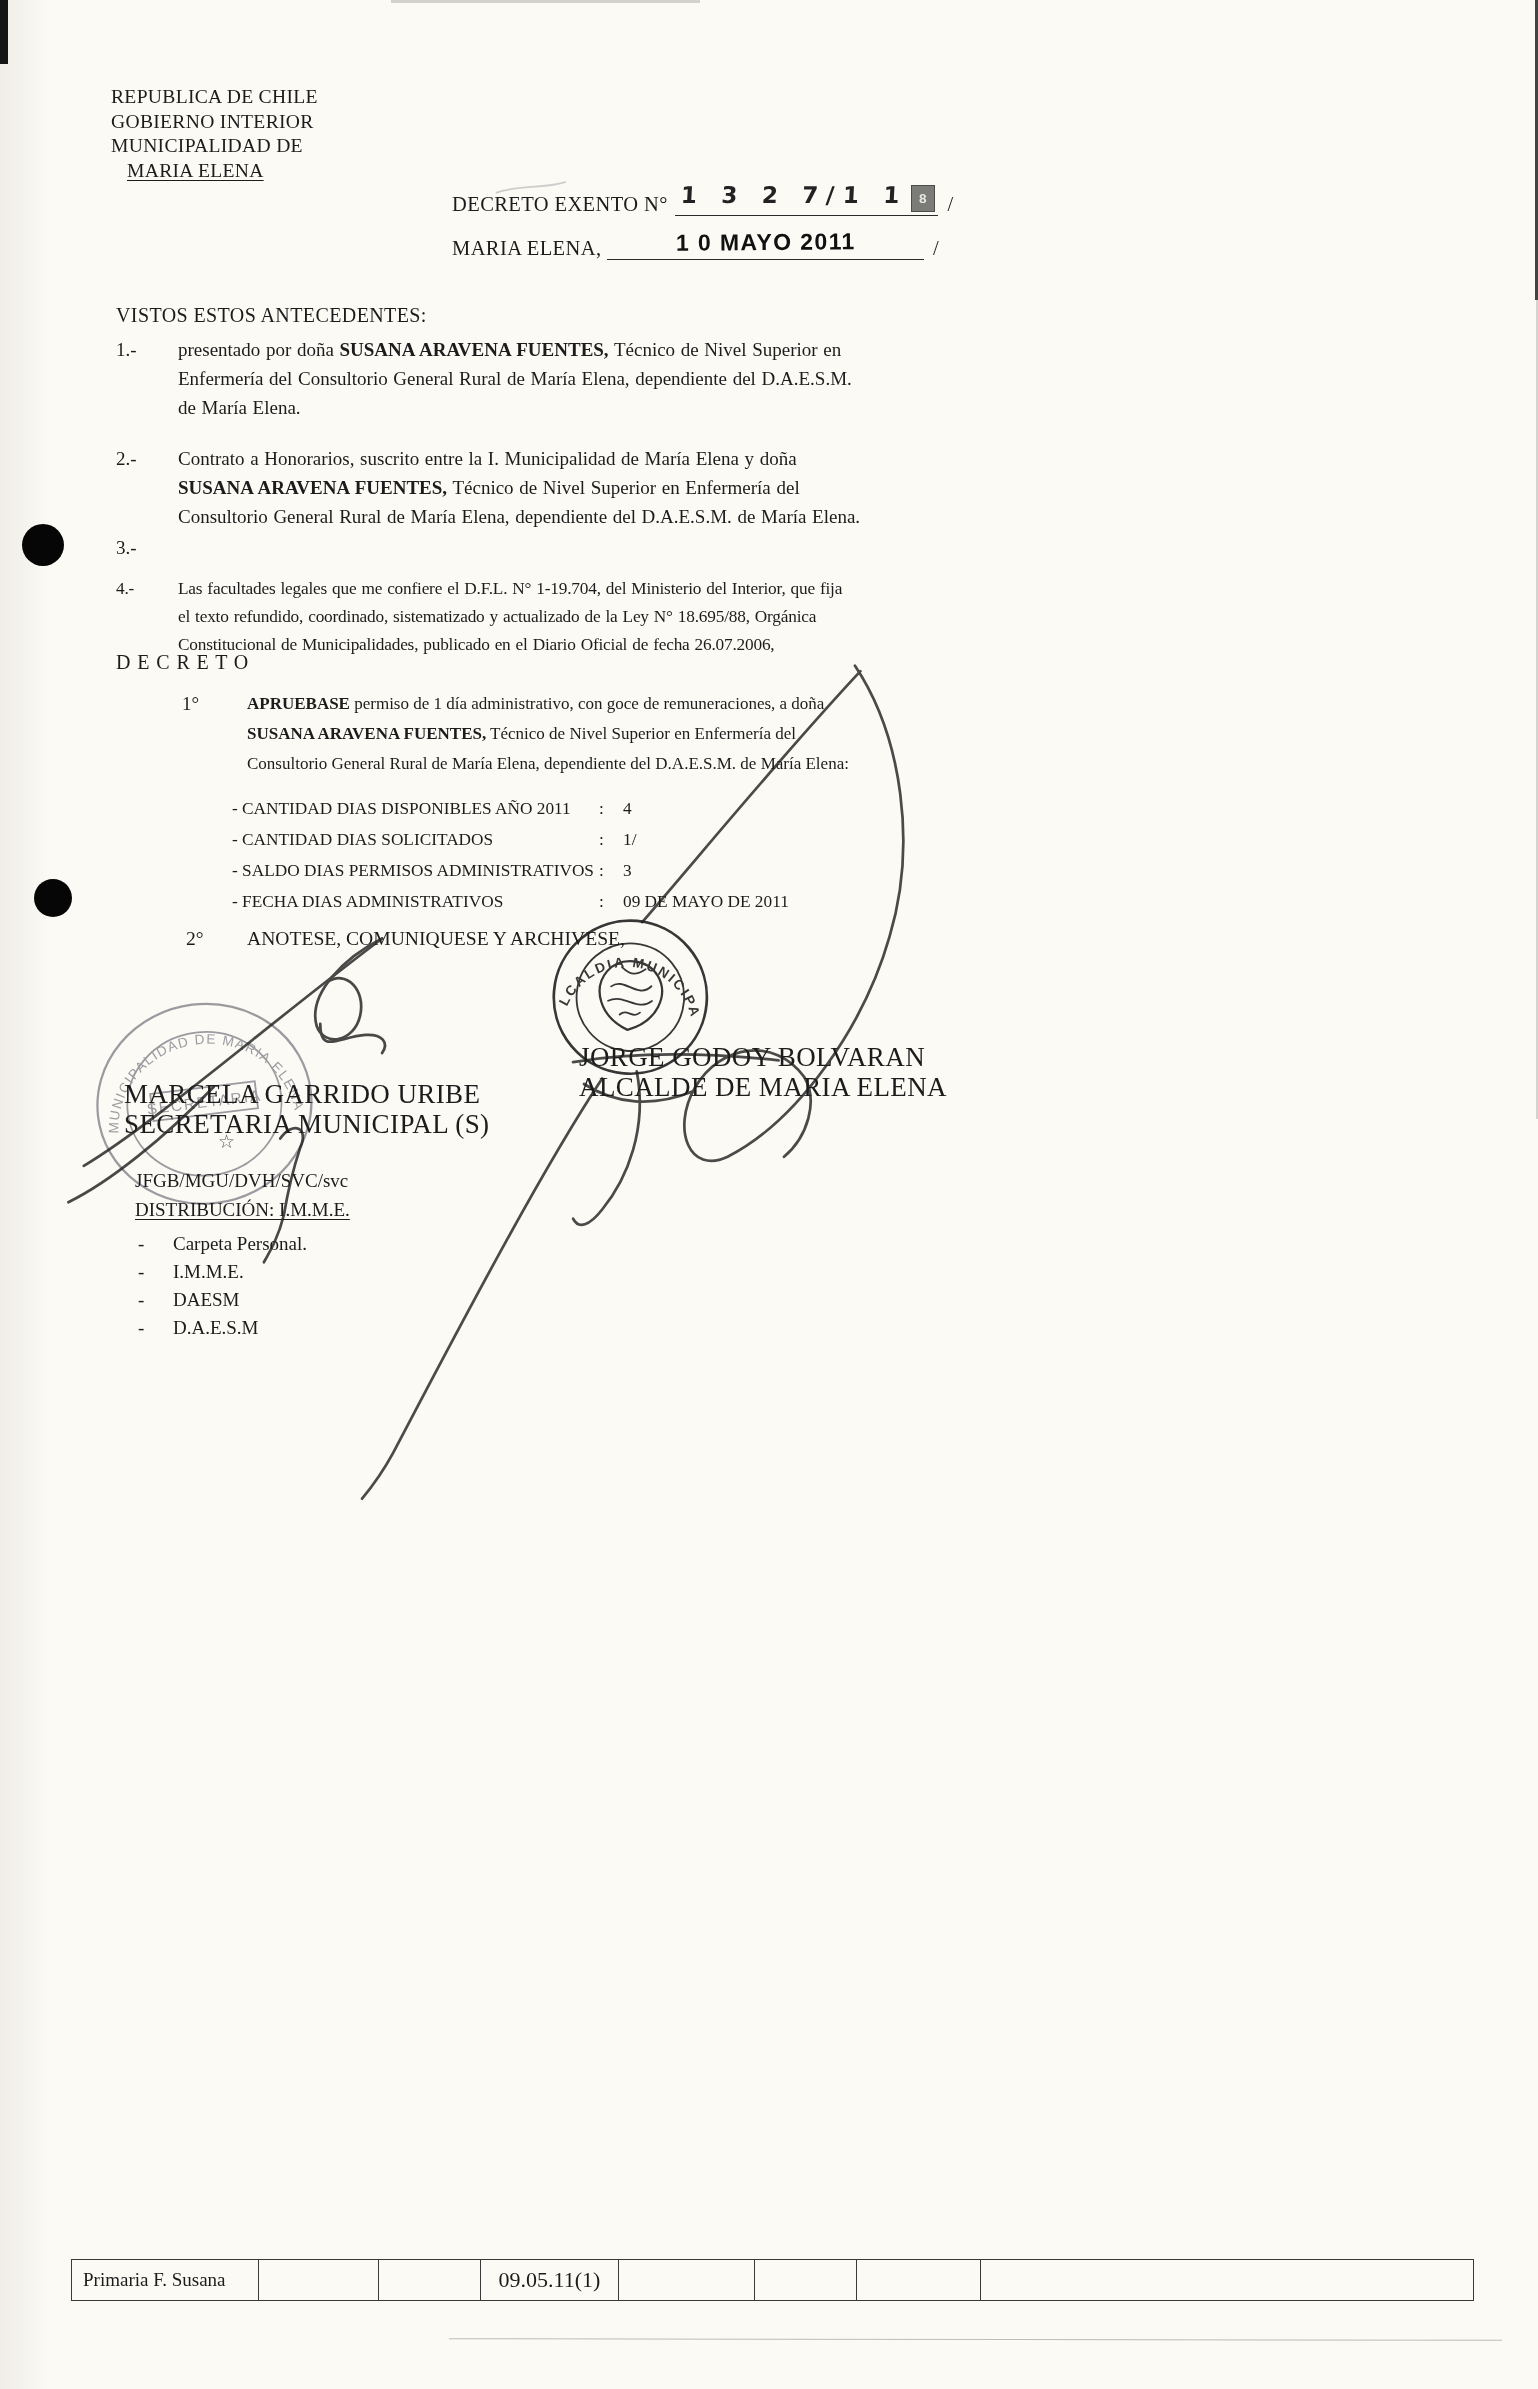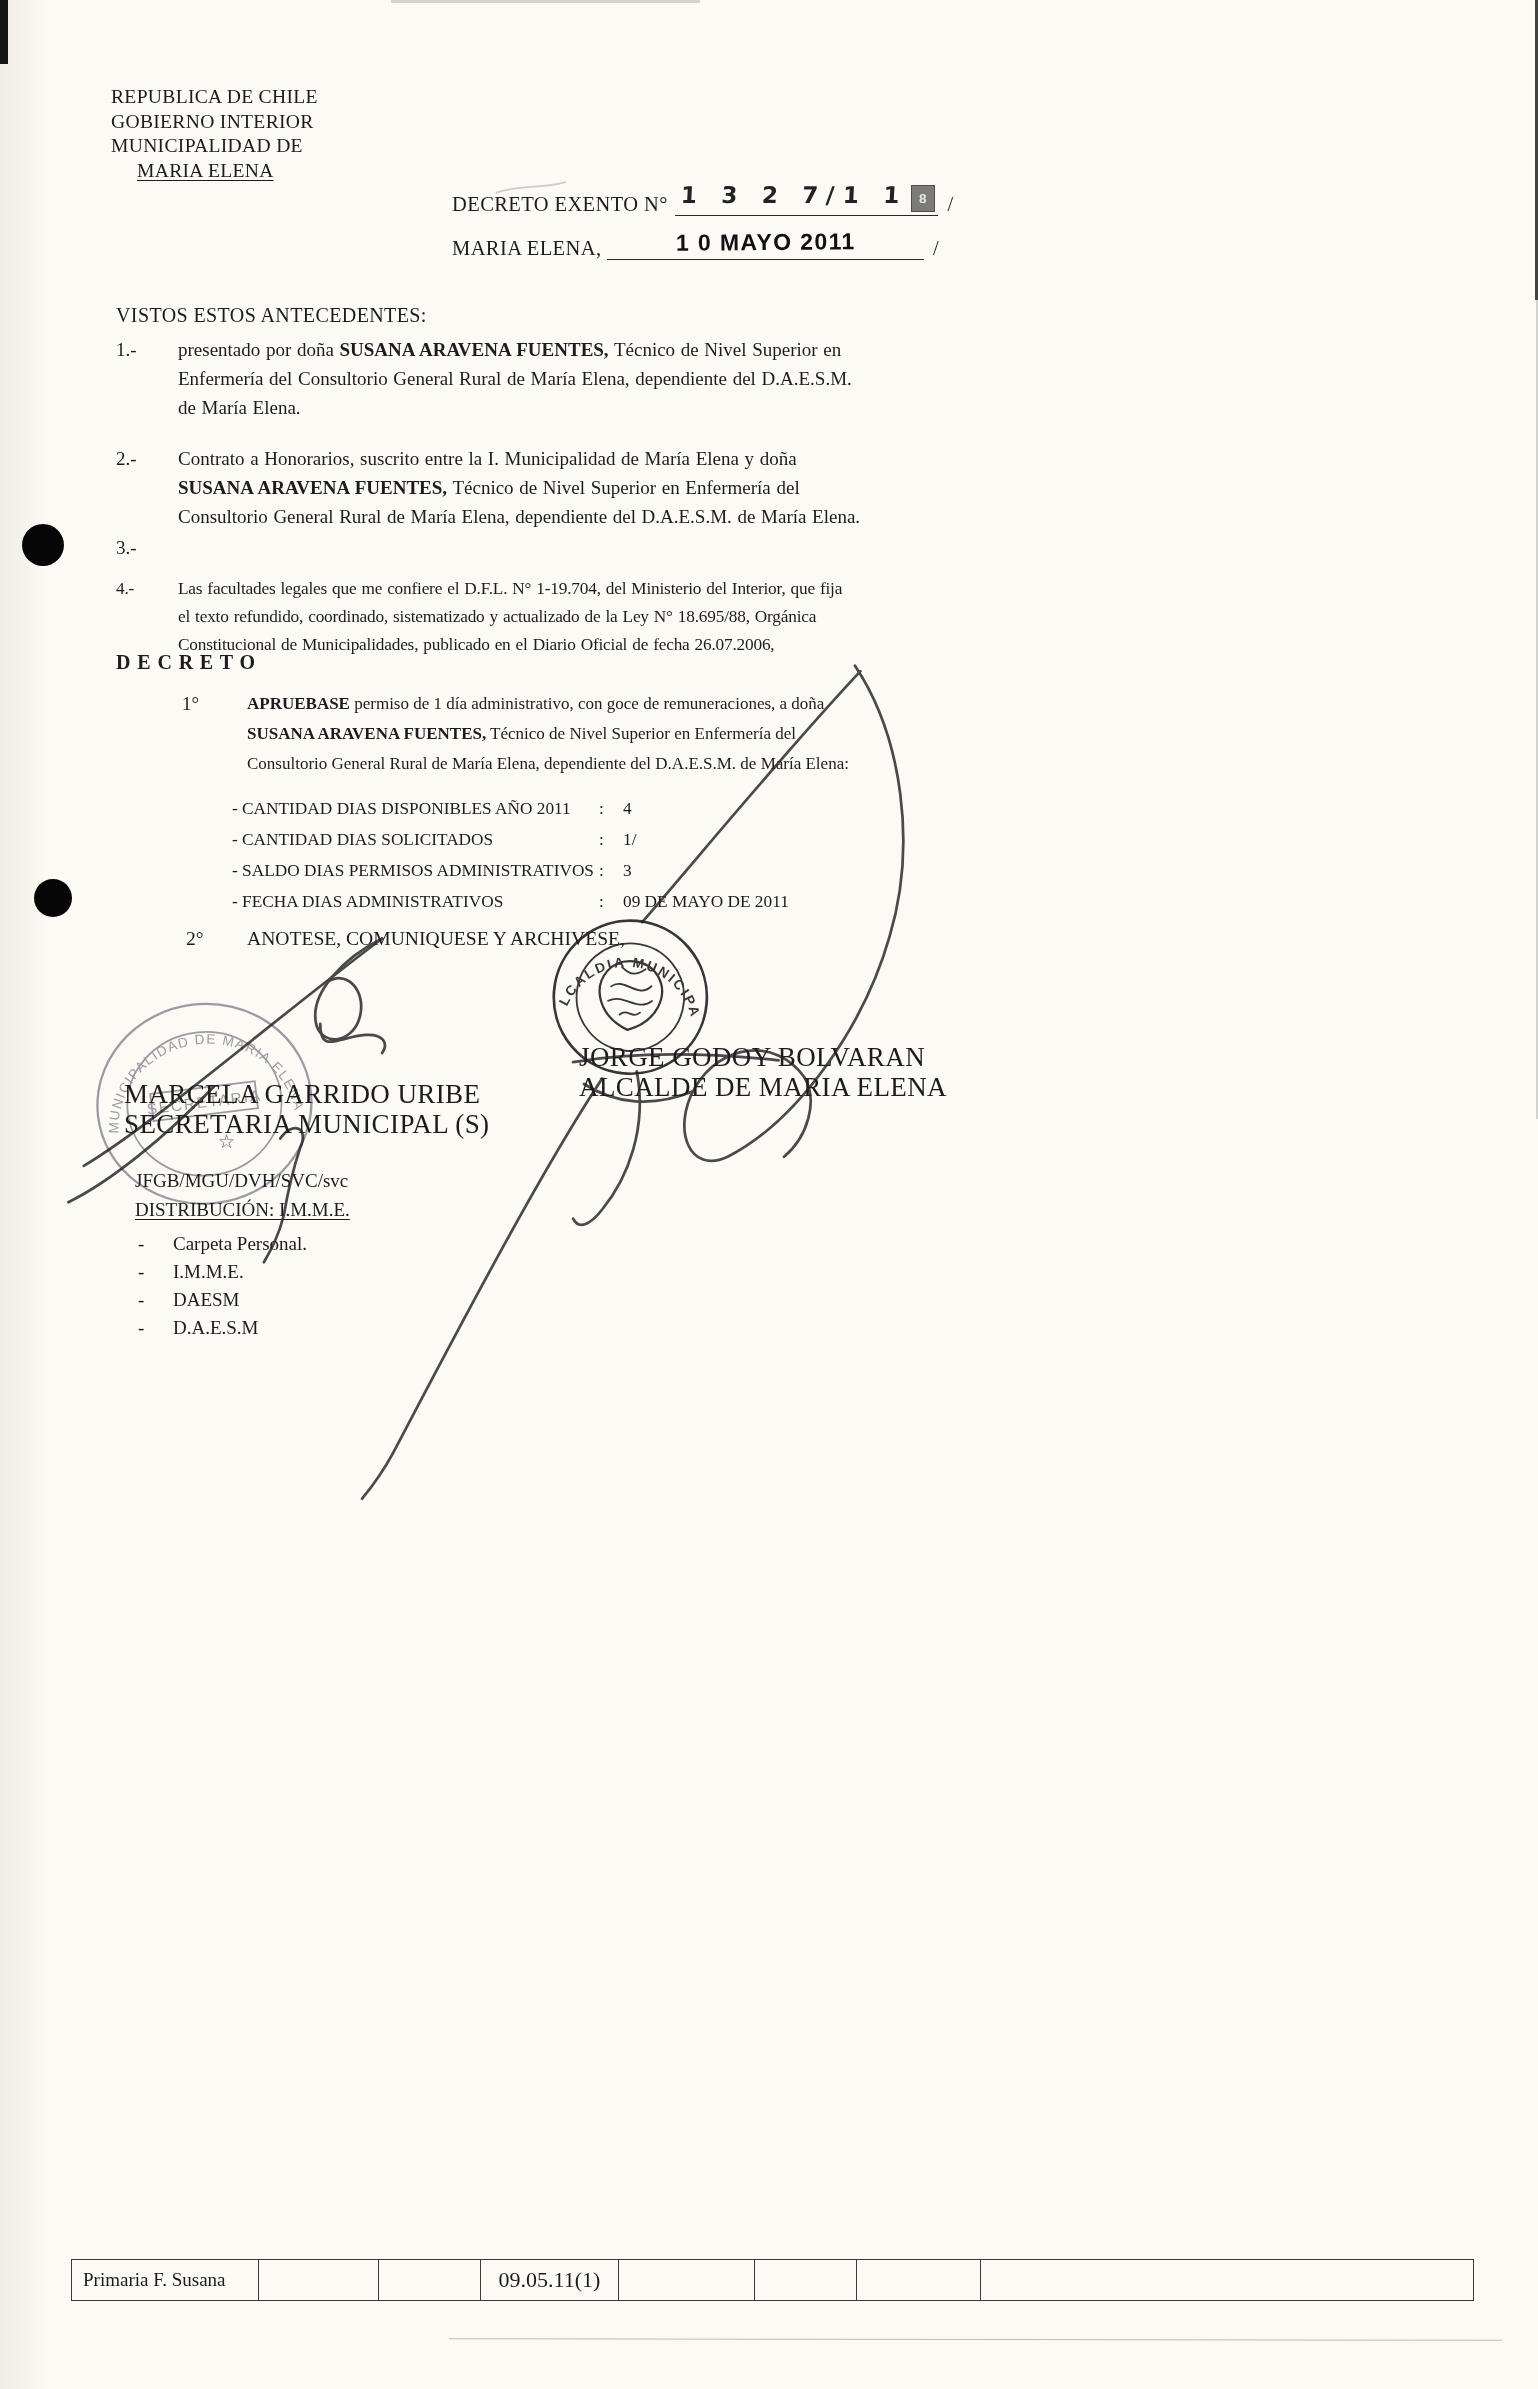--- a/index.html
+++ b/index.html
@@ -5,41 +5,41 @@
   html,body{margin:0;padding:0;background:#d8d8d4;}
   .page{
     position:relative; width:1539px; height:2389px; overflow:hidden;
     background:
       linear-gradient(90deg, #efede6 0px, #fbfaf5 50px),
       #fbfaf5;
     font-family:"Liberation Serif", serif; color:#1c1c1c;
   }
   
   .letterhead{position:absolute; left:111px; top:85px; font-size:19.6px; line-height:24.6px; letter-spacing:0.3px;}
-  .letterhead .l4{margin-left:26px; text-decoration:underline; text-underline-offset:2.7px;}
+  .letterhead .l4{margin-left:16px; text-decoration:underline; text-underline-offset:2.7px;}
   
   .decree-no{position:absolute; left:452px; top:182px; font-size:20.5px; letter-spacing:0.4px;}
   .numline{display:inline-block; min-width:238px; border-bottom:1.8px solid #2a2a2a; margin-left:7.3px; padding:0 3.6px 2.7px 5.5px; vertical-align:bottom;}
   .hw{font-family:"DejaVu Sans", sans-serif; font-weight:bold; font-size:23px; letter-spacing:8.2px; display:inline-block; transform:skewX(-3deg); color:#222;}
   .stampbox{display:inline-block; width:22px; height:25.5px; background:#7b7b78; color:#e6e6e2; border:0.9px solid #4c4c4c; font:bold 13.6px/25.5px "Liberation Sans", sans-serif; text-align:center; vertical-align:middle; margin-left:3.6px;}
   .slash{margin-left:9px;}
   .decree-date{position:absolute; left:452px; top:229px; font-size:20.5px; letter-spacing:0.4px;}
   .dateline{display:inline-block; min-width:317px; border-bottom:1.8px solid #2a2a2a; text-align:center; padding-bottom:2.7px; margin-left:5.5px; vertical-align:bottom;}
   .datestamp{font-family:"Liberation Sans", sans-serif; font-weight:bold; font-size:23px; letter-spacing:1.4px; color:#111; display:inline-block; transform:rotate(-.5deg);}
   
   .vistos-title{position:absolute; left:116px; top:304px; font-size:20px; letter-spacing:0.4px;}
   .item{position:absolute; left:116px; display:flex; font-size:19px; line-height:29px;}
   .item .num{width:62px; flex:none;}
   .item .body{word-spacing:0.9px;}
   .item .line{white-space:nowrap;}
   #item1{top:335px;} #item2{top:444px;} #item3{top:533px;}
   #item4{top:575px; font-size:17.3px; line-height:28px; letter-spacing:-0.2px; word-spacing:-0.9px;}
   b{font-weight:bold;}
   
-  .decreto-title{position:absolute; left:116px; top:651px; font-size:20px; font-weight:bold; letter-spacing:0.9px;text-align:right;}
+  .decreto-title{position:absolute; left:116px; top:651px; font-size:20px; font-weight:normal; letter-spacing:0.9px;text-align:right;}
   .art{position:absolute; display:flex; line-height:30px;}
   #art1{left:182px; top:689px; font-size:17px;}
   #art1 .num{width:65px; flex:none; font-size:19px;}
   .days{position:absolute; left:232px; top:793px; font-size:17.3px; line-height:31px;}
   .day-row{display:flex; white-space:nowrap;}
   .day-label{width:367px; flex:none;}
   .day-sep{width:24px; flex:none;}
   #art2{left:186px; top:924px; font-size:19.6px;}
   #art2 .num{width:61px; flex:none;}
   

